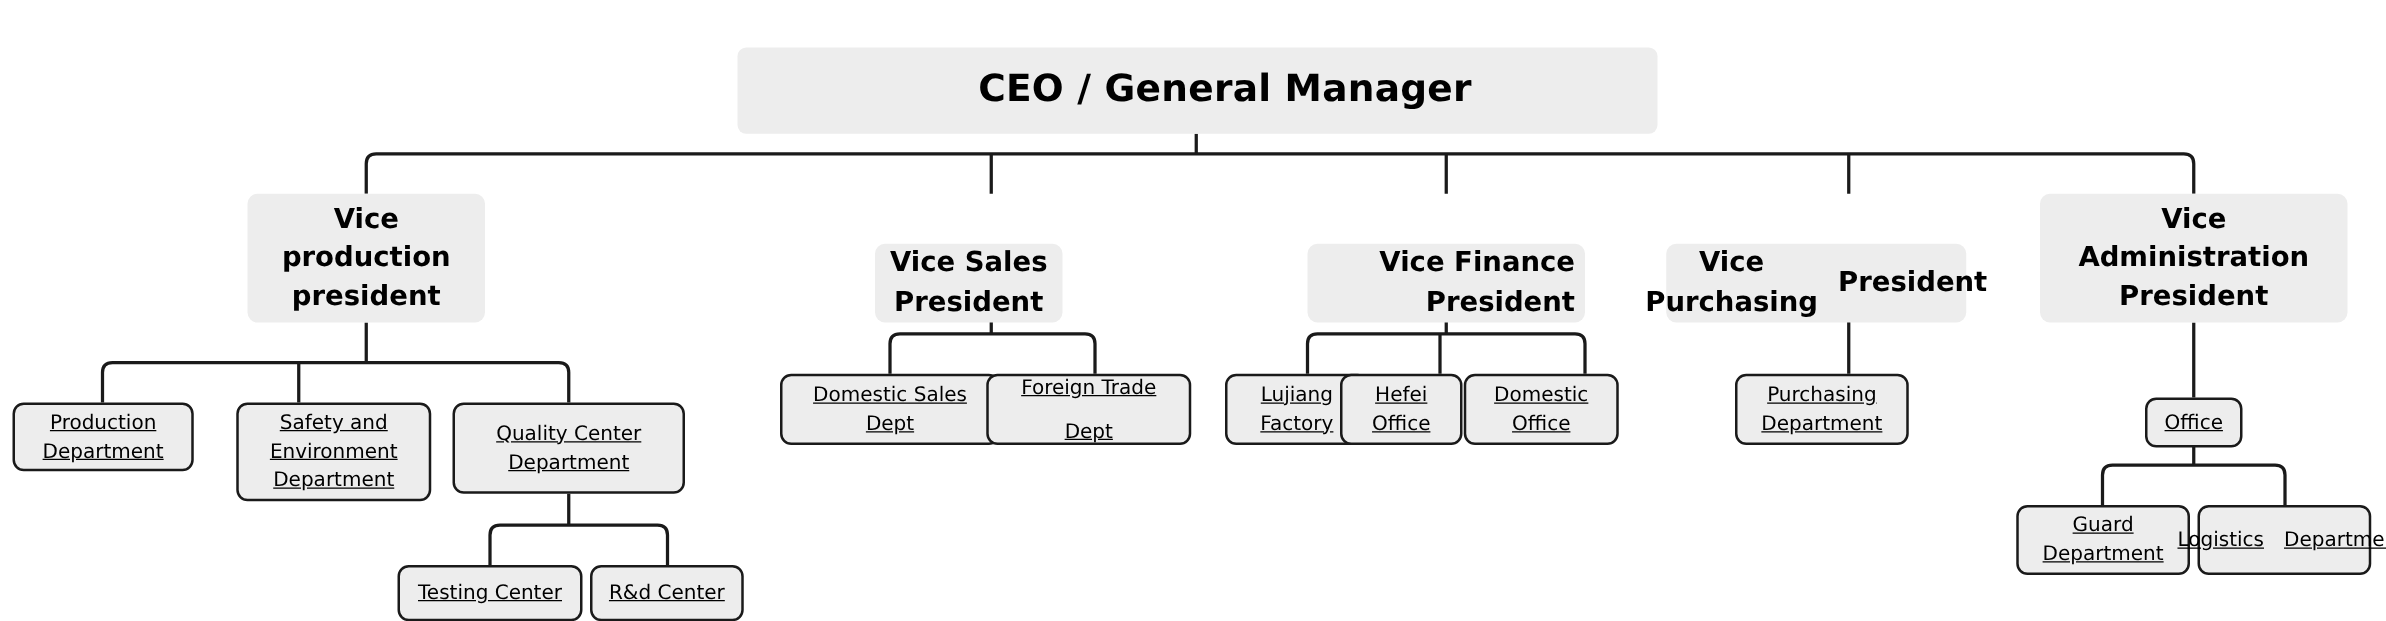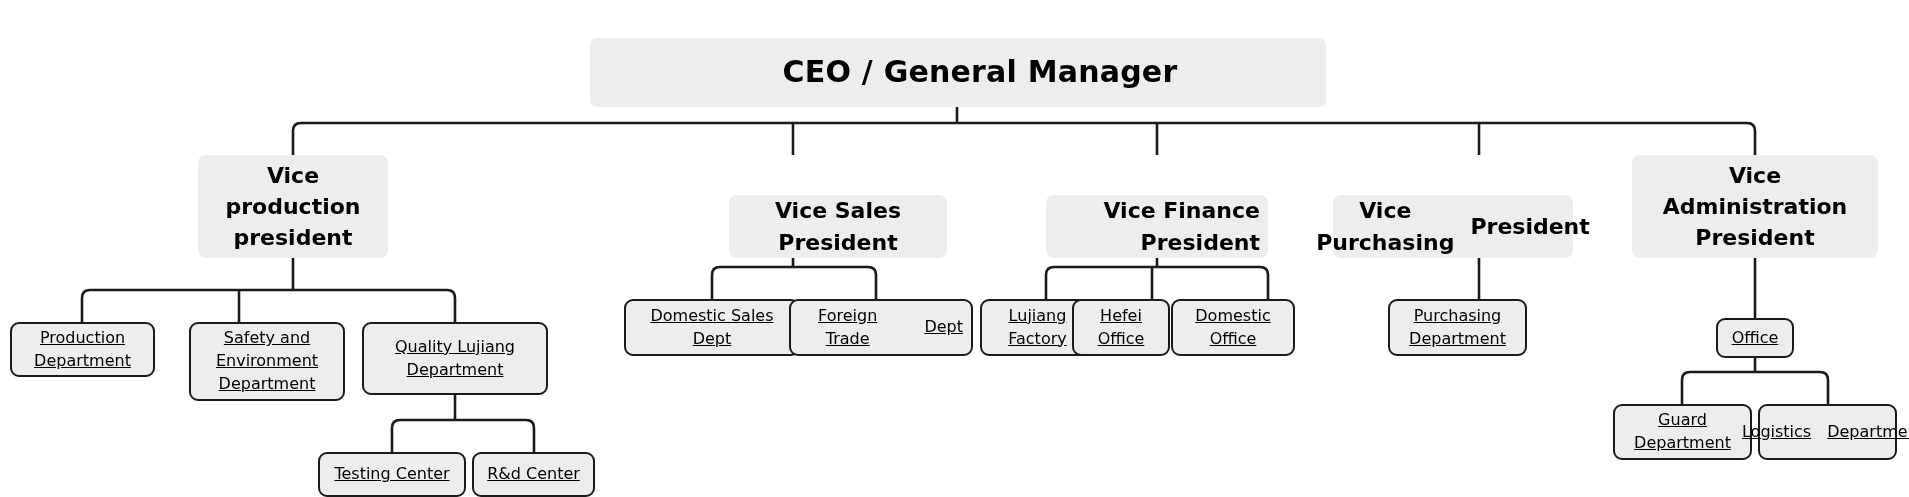--- a/index.html
+++ b/index.html
@@ -94,21 +94,21 @@
   <div class="node root" style="left:590px;top:38px;width:736px;height:69px;padding-left:44px;">
     <span class="txt">CEO / General Manager</span>
   </div>
 
   <div class="node vp" style="left:198px;top:155px;width:190px;height:103px;flex-direction:column;">
     <span class="txt">Vice</span>
     <span class="txt">production</span>
     <span class="txt">president</span>
   </div>
 
-  <div class="node vp" style="left:700px;top:195px;width:218px;height:63px;flex-direction:column;margin-left:29px;">
+  <div class="node vp" style="left:700px;top:195px;width:150px;height:63px;flex-direction:column;">
     <span class="txt">Vice Sales</span>
     <span class="txt">President</span>
   </div>
 
   <div class="node vp" style="left:1046px;top:195px;width:222px;height:63px;flex-direction:column;align-items:flex-end;">
     <span class="txt">Vice Finance</span>
     <span class="txt">President</span>
   </div>
 
   <div class="node vp" style="left:1333px;top:195px;width:240px;height:63px;flex-direction:row;">
@@ -127,38 +127,38 @@
     <span class="txt">Department</span>
   </div>
 
   <div class="node leaf" style="left:161px;top:322px;width:156px;height:79px;flex-direction:column;margin-left:28px;">
     <span class="txt">Safety and</span>
     <span class="txt">Environment</span>
     <span class="txt">Department</span>
   </div>
 
   <div class="node leaf" style="left:362px;top:322px;width:186px;height:73px;flex-direction:column;">
-    <span class="txt">Quality Lujiang</span>
+    <span class="txt">Quality Center</span>
     <span class="txt">Department</span>
   </div>
 
   <div class="node leaf" style="left:318px;top:452px;width:148px;height:45px;">
     <span class="txt">Testing Center</span>
   </div>
 
   <div class="node leaf" style="left:472px;top:452px;width:123px;height:45px;">
     <span class="txt">R&amp;d Center</span>
   </div>
 
   <div class="node leaf" style="left:624px;top:299px;width:176px;height:57px;flex-direction:column;">
     <span class="txt">Domestic Sales</span>
     <span class="txt">Dept</span>
   </div>
 
-  <div class="node leaf" style="left:789px;top:299px;width:184px;height:57px;flex-direction:row;gap:12px;">
+  <div class="node leaf" style="left:789px;top:299px;width:164px;height:57px;flex-direction:column;gap:12px;">
     <span class="txt">Foreign Trade</span>
     <span class="txt">Dept</span>
   </div>
 
   <div class="node leaf" style="left:980px;top:299px;width:115px;height:57px;flex-direction:column;">
     <span class="txt">Lujiang</span>
     <span class="txt">Factory</span>
   </div>
 
   <div class="node leaf" style="left:1072px;top:299px;width:98px;height:57px;flex-direction:column;">

